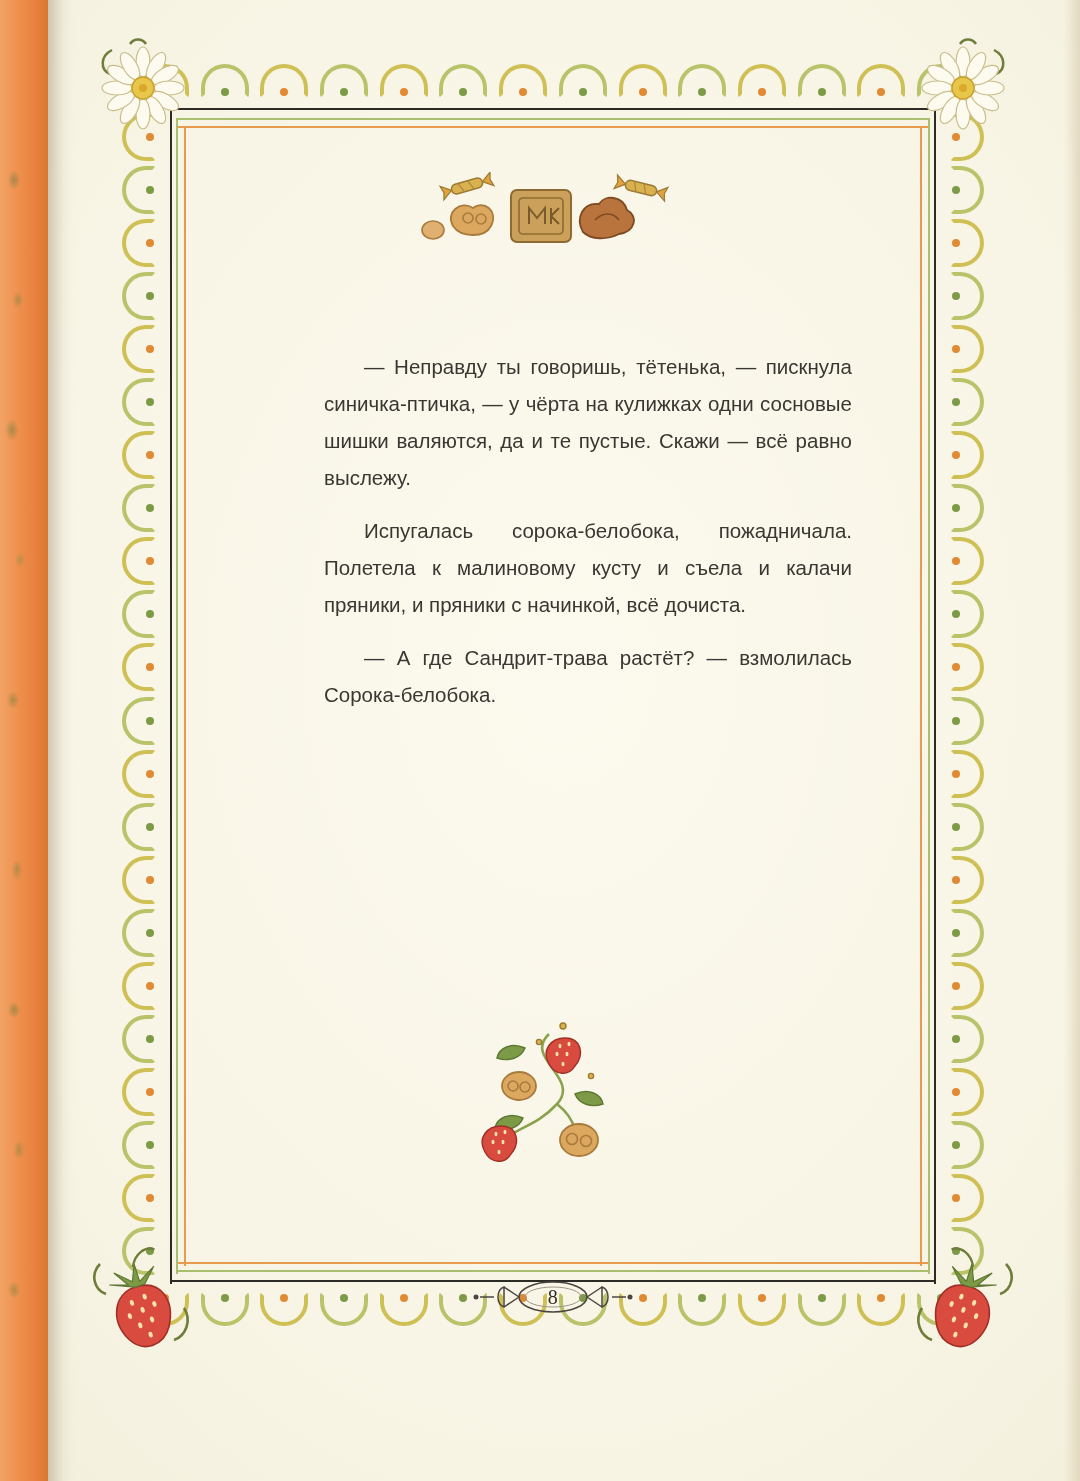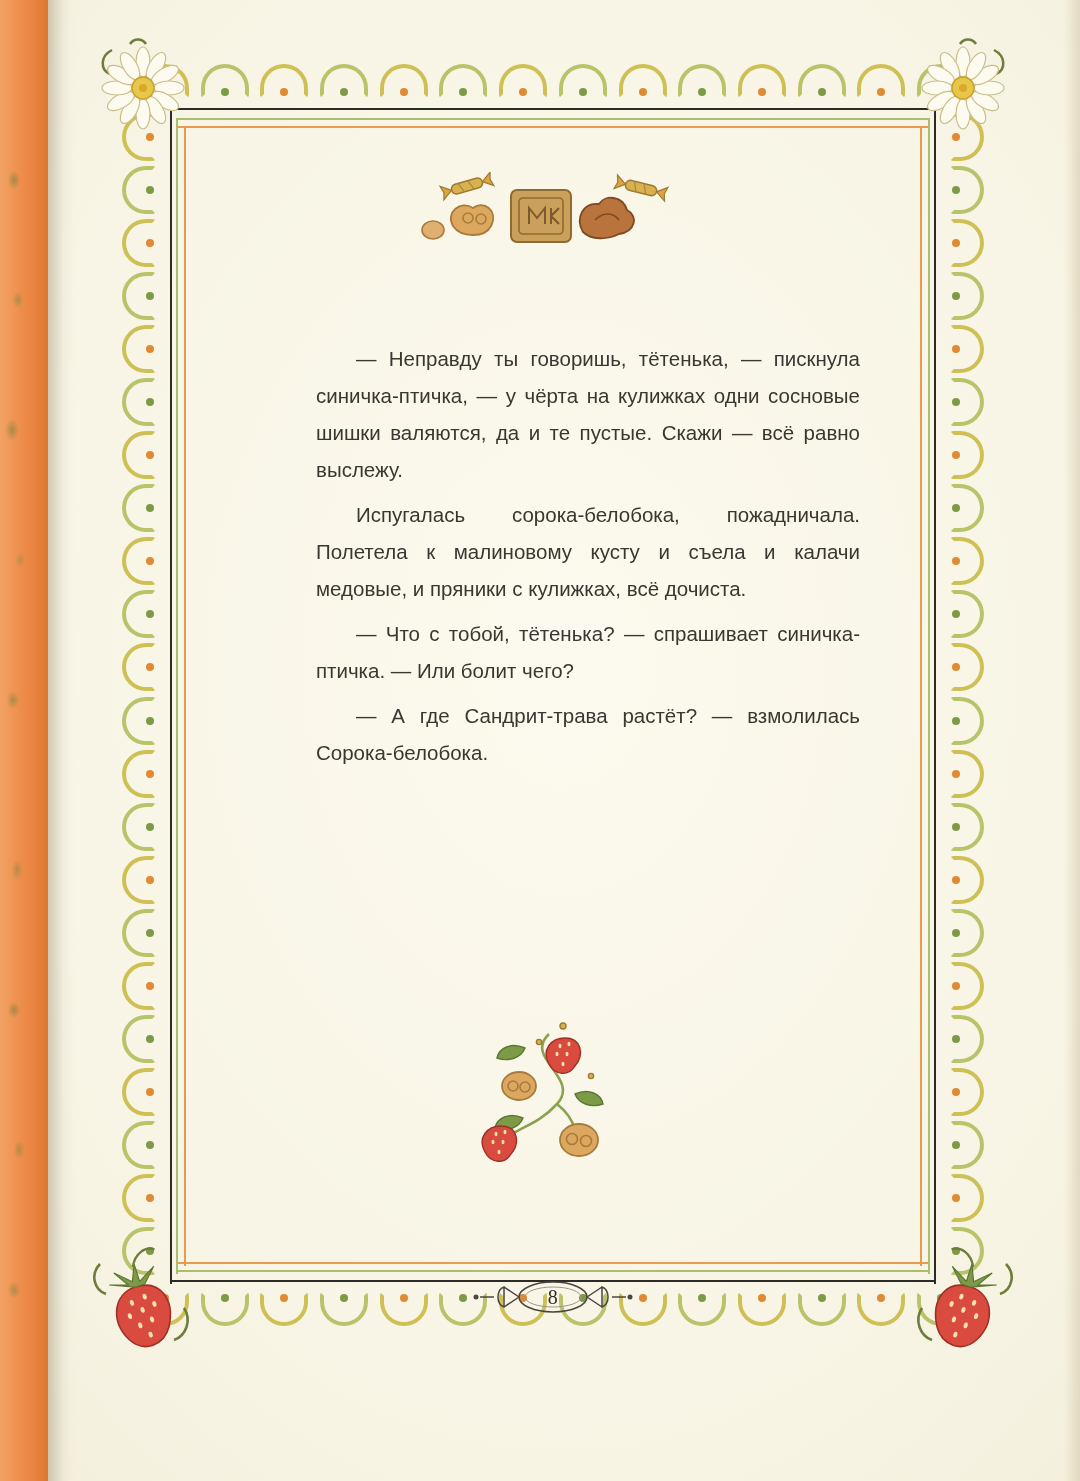--- a/index.html
+++ b/index.html
@@ -238,21 +238,21 @@
     top: 332px;
     width: 560px;
     font-family: "Liberation Sans", sans-serif;
     font-size: 20.5px;
     line-height: 37px;
     color: #3a3733;
     text-align: justify;
     text-justify: inter-word;
   }
   .text-block p {
-    margin: 8px;
+    margin: 16px;
     text-indent: 40px;
     white-space: pre-wrap;
   }
 </style>
 </head>
 <body>
 
 <div id="page">
 
   <div class="cover-strip">
@@ -564,18 +564,17 @@
         <circle cx="18" cy="21" r="2.5" fill="#4a463f"></circle>
         <circle cx="172" cy="21" r="2.5" fill="#4a463f"></circle>
       </svg>
       <span class="num">8</span>
     </div>
 
   </div>
 
   <div class="text-block">
     <p>— Неправду ты говоришь, тётенька, — пискнула синичка-птичка, — у чёрта на кулижках одни сосновые шишки валяются, да и те пустые. Скажи — всё равно выслежу.</p>
-    <p>Испугалась сорока-белобока, пожадничала. Полетела к малиновому кусту и съела и калачи медовые, и пряники с кулижках, всё дочиста.</p>
-    <p>— Что с тобой, тётенька? — спрашивает синичка-птичка. — Или болит чего?</p>
+    <p>Испугалась сорока-белобока, пожадничала. Полетела к малиновому кусту и съела и калачи пряники, и пряники с начинкой, всё дочиста.</p>
     <p>— А где Сандрит-трава растёт? — взмолилась Сорока-белобока.</p>
   </div>
 
 </div>
 
 </body></html>

